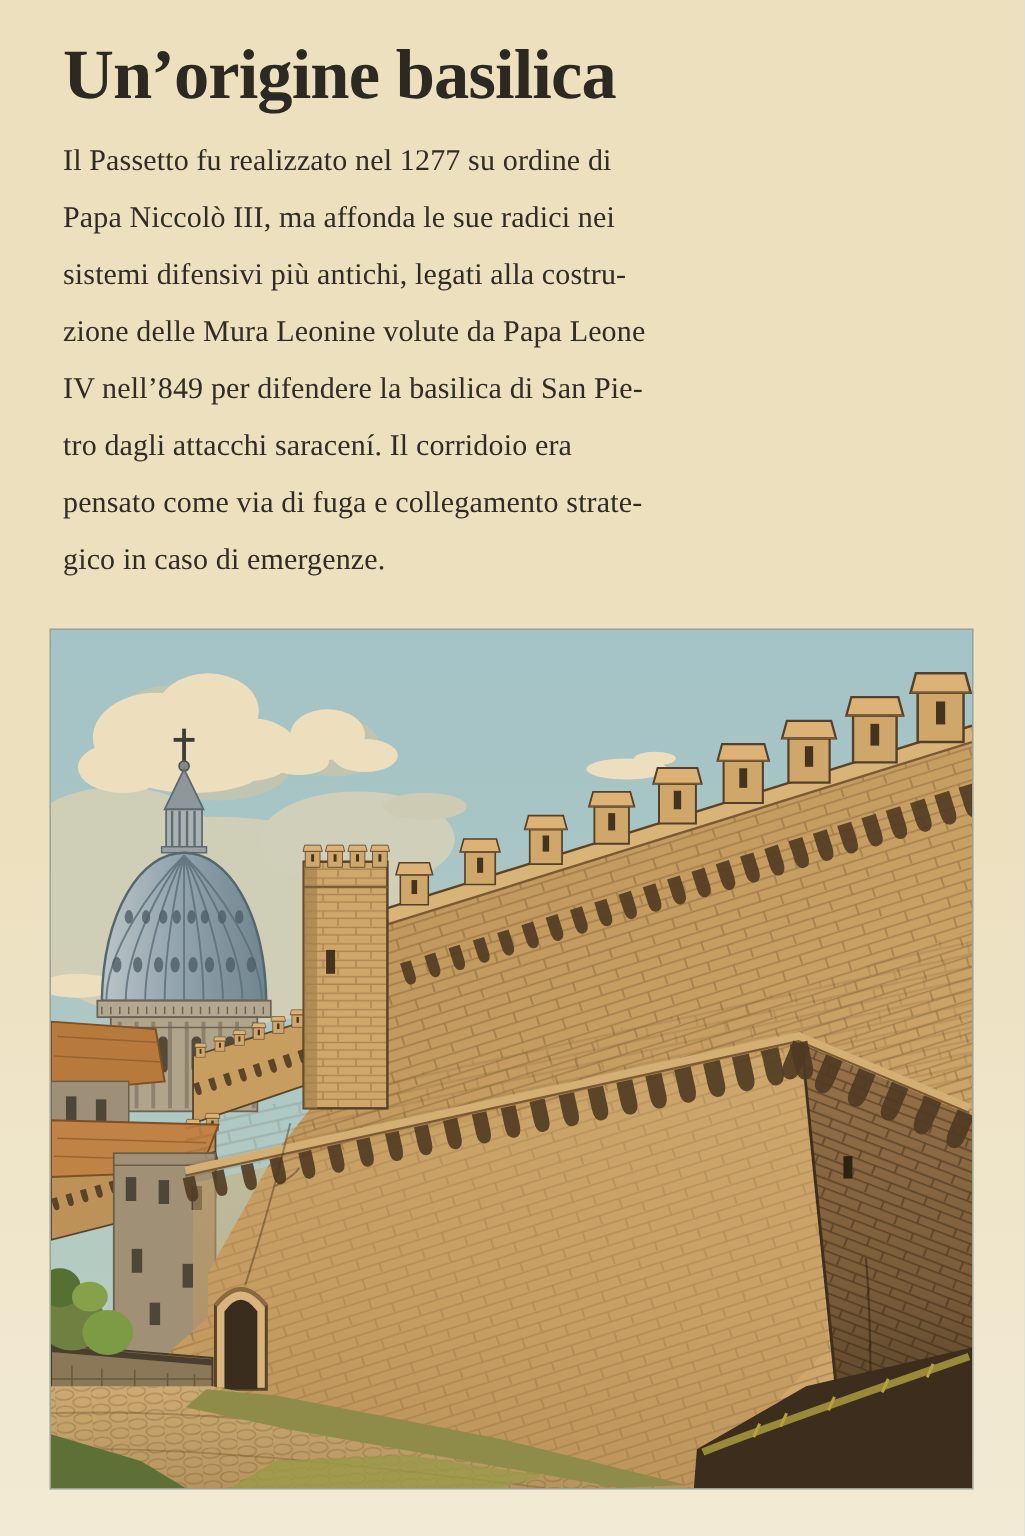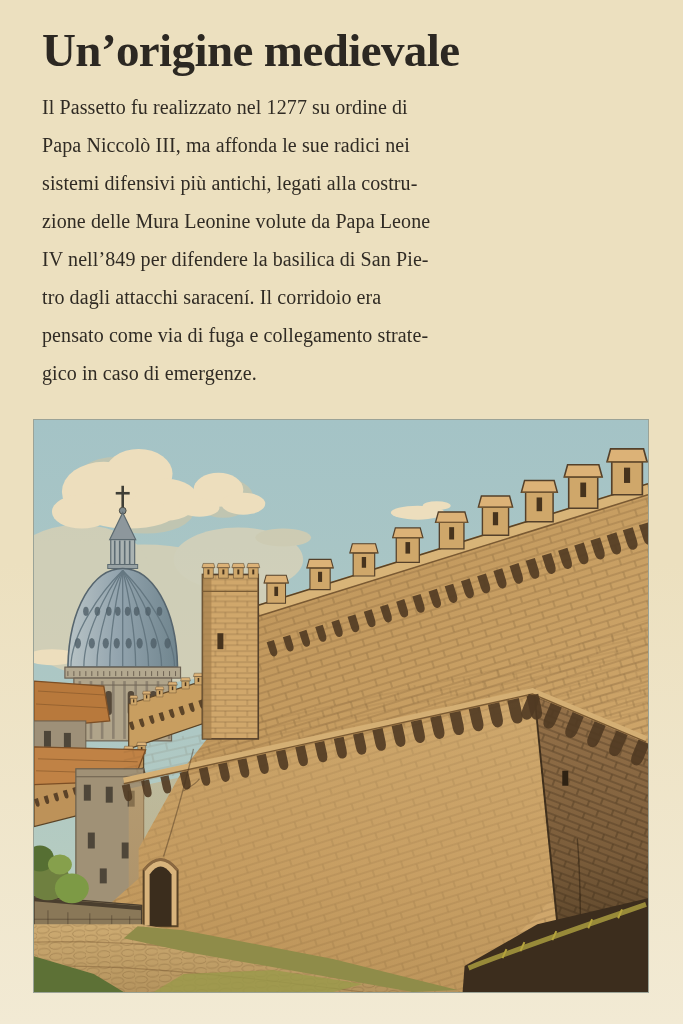--- a/index.html
+++ b/index.html
@@ -24,21 +24,21 @@
     border:1px solid rgba(120,98,64,.35);
     background:#aec7c6;
   }
   figure.illustration svg{ display:block; width:100%; height:100%; }
 </style>
 </head>
 <body>
 
 <div class="page">
 
-  <h1 class="page-title">Un’origine medievale</h1>
+  <h1 class="page-title">Un’origine basilica</h1>
 
   <p class="intro">Il Passetto fu realizzato nel 1277 su ordine di
 Papa Niccolò III, ma affonda le sue radici nei
 sistemi difensivi più antichi, legati alla costru-
 zione delle Mura Leonine volute da Papa Leone
 IV nell’849 per difendere la basilica di San Pie-
 tro dagli attacchi saracení. Il corridoio era
 pensato come via di fuga e collegamento strate-
 gico in caso di emergenze.</p>
 

